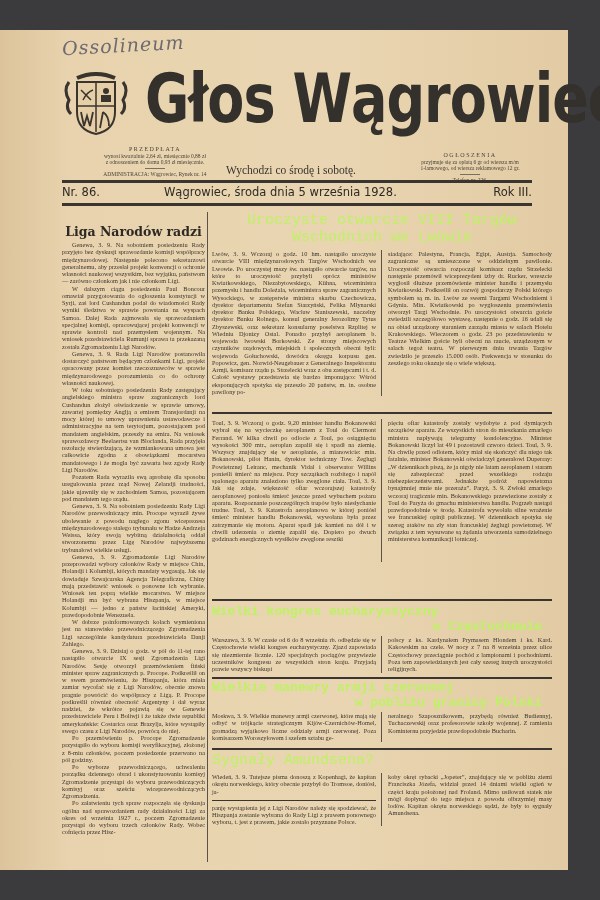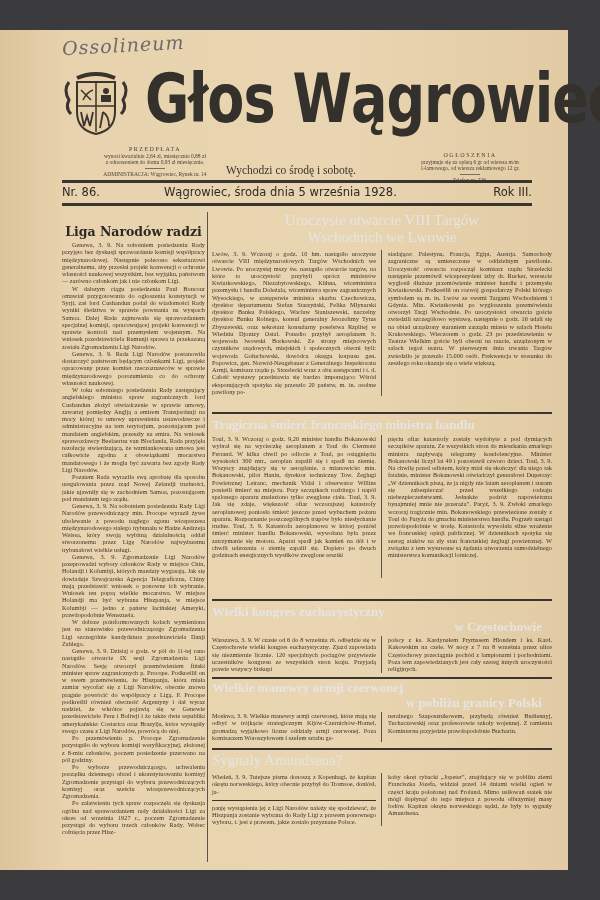--- a/index.html
+++ b/index.html
@@ -17,21 +17,21 @@
   .rule{position:absolute;left:62px;width:470px;background:#3a3530;}
   .rule.thick{height:3px;}
   .dateline{position:absolute;left:62px;top:185px;width:470px;height:14px;font-family:"DejaVu Sans",sans-serif;font-size:11.5px;color:#2e2a26;}
   .dateline span{position:absolute;top:0;}
   .col-left{position:absolute;left:62px;top:212px;width:143px;height:650px;overflow:hidden;}
   .vline{position:absolute;background:#5a5248;width:1px;}
   .col-left h2{font-family:"DejaVu Serif",serif;font-size:12.5px;text-align:center;margin:12px 0 2px 0;color:#2d2924;}
   .body{font-size:6.3px;line-height:7.25px;text-align:justify;color:#3b352e;}
   .body p{margin:0;text-indent:10px;}
   .sec{position:absolute;left:212px;width:340px;}
-  .sec h1{font-family:Liberation Serif, serif;font-weight:normal;margin:0;color:#e5e5e5;}
+  .sec h1{font-family:Liberation Mono, monospace;font-weight:normal;margin:0;color:#bef264;}
   .two{display:flex;gap:6px;}
   .two > div{flex:1;}
   .two > div:first-child{border-right:1px solid #5a5248;padding-right:5px;}
 </style>
 </head>
 <body>
 
 <div class="paper"></div>
 
 <div class="handwriting">Ossolineum</div>
@@ -104,21 +104,20 @@
   </h1>
   <div class="two body" style="margin-top:4px;height:146px;overflow:hidden">
     <div>Lwów, 3. 9. Wczoraj o godz. 10 hm. nastąpiło uroczyste otwarcie VIII międzynarodowych Targów Wschodnich we Lwowie. Po uroczystej mszy św. nastąpiło otwarcie targów, na które to uroczystość przybyli oprócz ministrów Kwiatkowskiego, Niezabytowskiego, Kühna, wiceministra przemysłu i handlu Doleżala, wiceministra spraw zagranicznych Wysockiego, w zastępstwie ministra skarbu Czechowicza, dyrektor departamentu Stefan Starzyński, Felika Młynarski dyrektor Banku Polskiego, Wacław Staniszewski, naczelny dyrektor Banku Rolnego, konsul generalny Jerozolimy Tytus Zbyszewski, oraz sekretarz konsularny poselstwa Rzplitej w Wiedniu Djonizy Ostal. Ponadto przybył aeroplanem b. wojewoda lwowski Borkowski. Ze strony miejscowych czynników rządowych, miejskich i społecznych obecni byli: wojewoda Gołuchowski, dowódca okręgu korpusu gen. Popowicz, gen. Norwid-Neugebauer z Generalnego Inspektoratu Armji, komisarz rządu p. Strzelecki wraz z obu zastępcami i t. d. Całość wystawy przedstawia się bardzo imponująco: Wśród eksponujących spotyka się przeszło 20 państw, m. in. osobne pawilony po-</div>
     <div>siadające: Palestyna, Francja, Egipt, Austrja. Samochody zagraniczne są umieszczone w oddzielnym pawilonie. Uroczystość otwarcia rozpoczął komisarz rządu Strzelecki następnie przemówił wiceprezydent izby dr. Rucker, wreszcie wygłosił dłuższe przemówienie minister handlu i przemysłu Kwiatkowski. Podkreślił on rozwój gospodarczy Polski którego symbolem są m. in. Lwów ze swemi Targami Wschodniemi i Gdynia. Min. Kwiatkowski po wygłoszeniu przemówienia otworzył Targi Wschodnie. Po uroczystości otwarcia goście zwiedzili szczegółowo wystawę, następnie o godz. 16 udali się na obiad urządzony staraniem zarządu miasta w salach Hotelu Krakowskiego. Wieczorem o godz. 23 po przedstawieniu w Teatrze Wielkim goście byli obecni na raucie, urządzonym w salach tegoż teatru. W pierwszym dniu trwania Targów zwiedziło je przeszło 15.000 osób. Frekwencja w stosunku do zeszłego roku okazuje się o wiele większą.</div>
   </div>
 </div>
 
 <div class="rule thick" style="top:412px;left:212px;width:340px;height:2px"></div>
 
 <div class="sec" style="top:417px">
-  <h1 style="font-size:13px;font-weight:bold">Tragiczna śmierć francuskiego ministra handlu</h1>
   <div class="two body" style="margin-top:2px;height:143px;overflow:hidden">
     <div>Toul, 3. 9. Wczoraj o godz. 9,20 minister handlu Bokanowski wybrał się na wycieczkę aeroplanem z Toul do Clermont Ferrand. W kilka chwil po odlocie z Toul, po osiągnięciu wysokości 300 mtr., aeroplan zapalił się i spadł na ziemię. Wszyscy znajdujący się w aeroplanie, a mianowicie: min. Bokanowski, pilot Hanin, dyrektor techniczny Tow. Żeglugi Powietrznej Leiranc, mechanik Vidal i obserwator Willins ponieśli śmierć na miejscu. Przy szczątkach rozbitego i napół spalonego aparatu znaleziono tylko zwęglone ciała. Toul, 3. 9. Jak się zdaje, większość ofiar wczorajszej katastrofy aeroplanowej poniosła śmierć jeszcze przed wybuchem pożaru aparatu. Rozpoznanie poszczególnych trupów było niesłychanie trudne. Toul, 3. 9. Katastrofa aeroplanowa w której poniósł śmierć minister handlu Bokanowski, wywołana była przez zatrzymanie się motoru. Aparat spadł jak kamień na dół i w chwili uderzenia o ziemię zapalił się. Dopiero po dwuch godzinach energicznych wysiłków zwęglone resztki</div>
     <div>pięciu ofiar katastrofy zostały wydobyte z pod dymiących szczątków aparatu. Ze wszystkich stron do mieszkania zmarłego ministra napływają telegramy kondolencyjne. Minister Bokanowski liczył lat 49 i pozostawił czworo dzieci. Toul, 3. 9. Na chwilę przed odlotem, który miał się skończyć dla niego tak fatalnie, minister Bokanowski oświadczył generałowi Duperray: „W dziennikach piszą, że ja nigdy nie latam aeroplanem i staram się zabezpieczać przed wszelkiego rodzaju niebezpieczeństwami. Jednakże podróż napowietrzna bynajmniej mnie nie przeraża”. Paryż, 3. 9. Zwłoki zmarłego wczoraj tragicznie min. Bokanowskiego przewiezione zostały z Toul do Paryża do gmachu ministerstwa handlu. Pogrzeb nastąpi prawdopodobnie w środę. Katastrofa wywołała silne wrażenie we francuskiej opinji publicznej. W dziennikach spotyka się szereg ataków na zły stan francuskiej żeglugi powietrznej. W związku z tem wysuwane są żądania utworzenia samodzielnego ministerstwa komunikacji lotniczej.</div>
   </div>
 </div>
 
 <div class="rule thick" style="top:599px;left:212px;width:340px;height:2px"></div>
 
 <div class="sec" style="top:604px">
   <h1 style="font-size:13px;line-height:15px;font-weight:bold">

